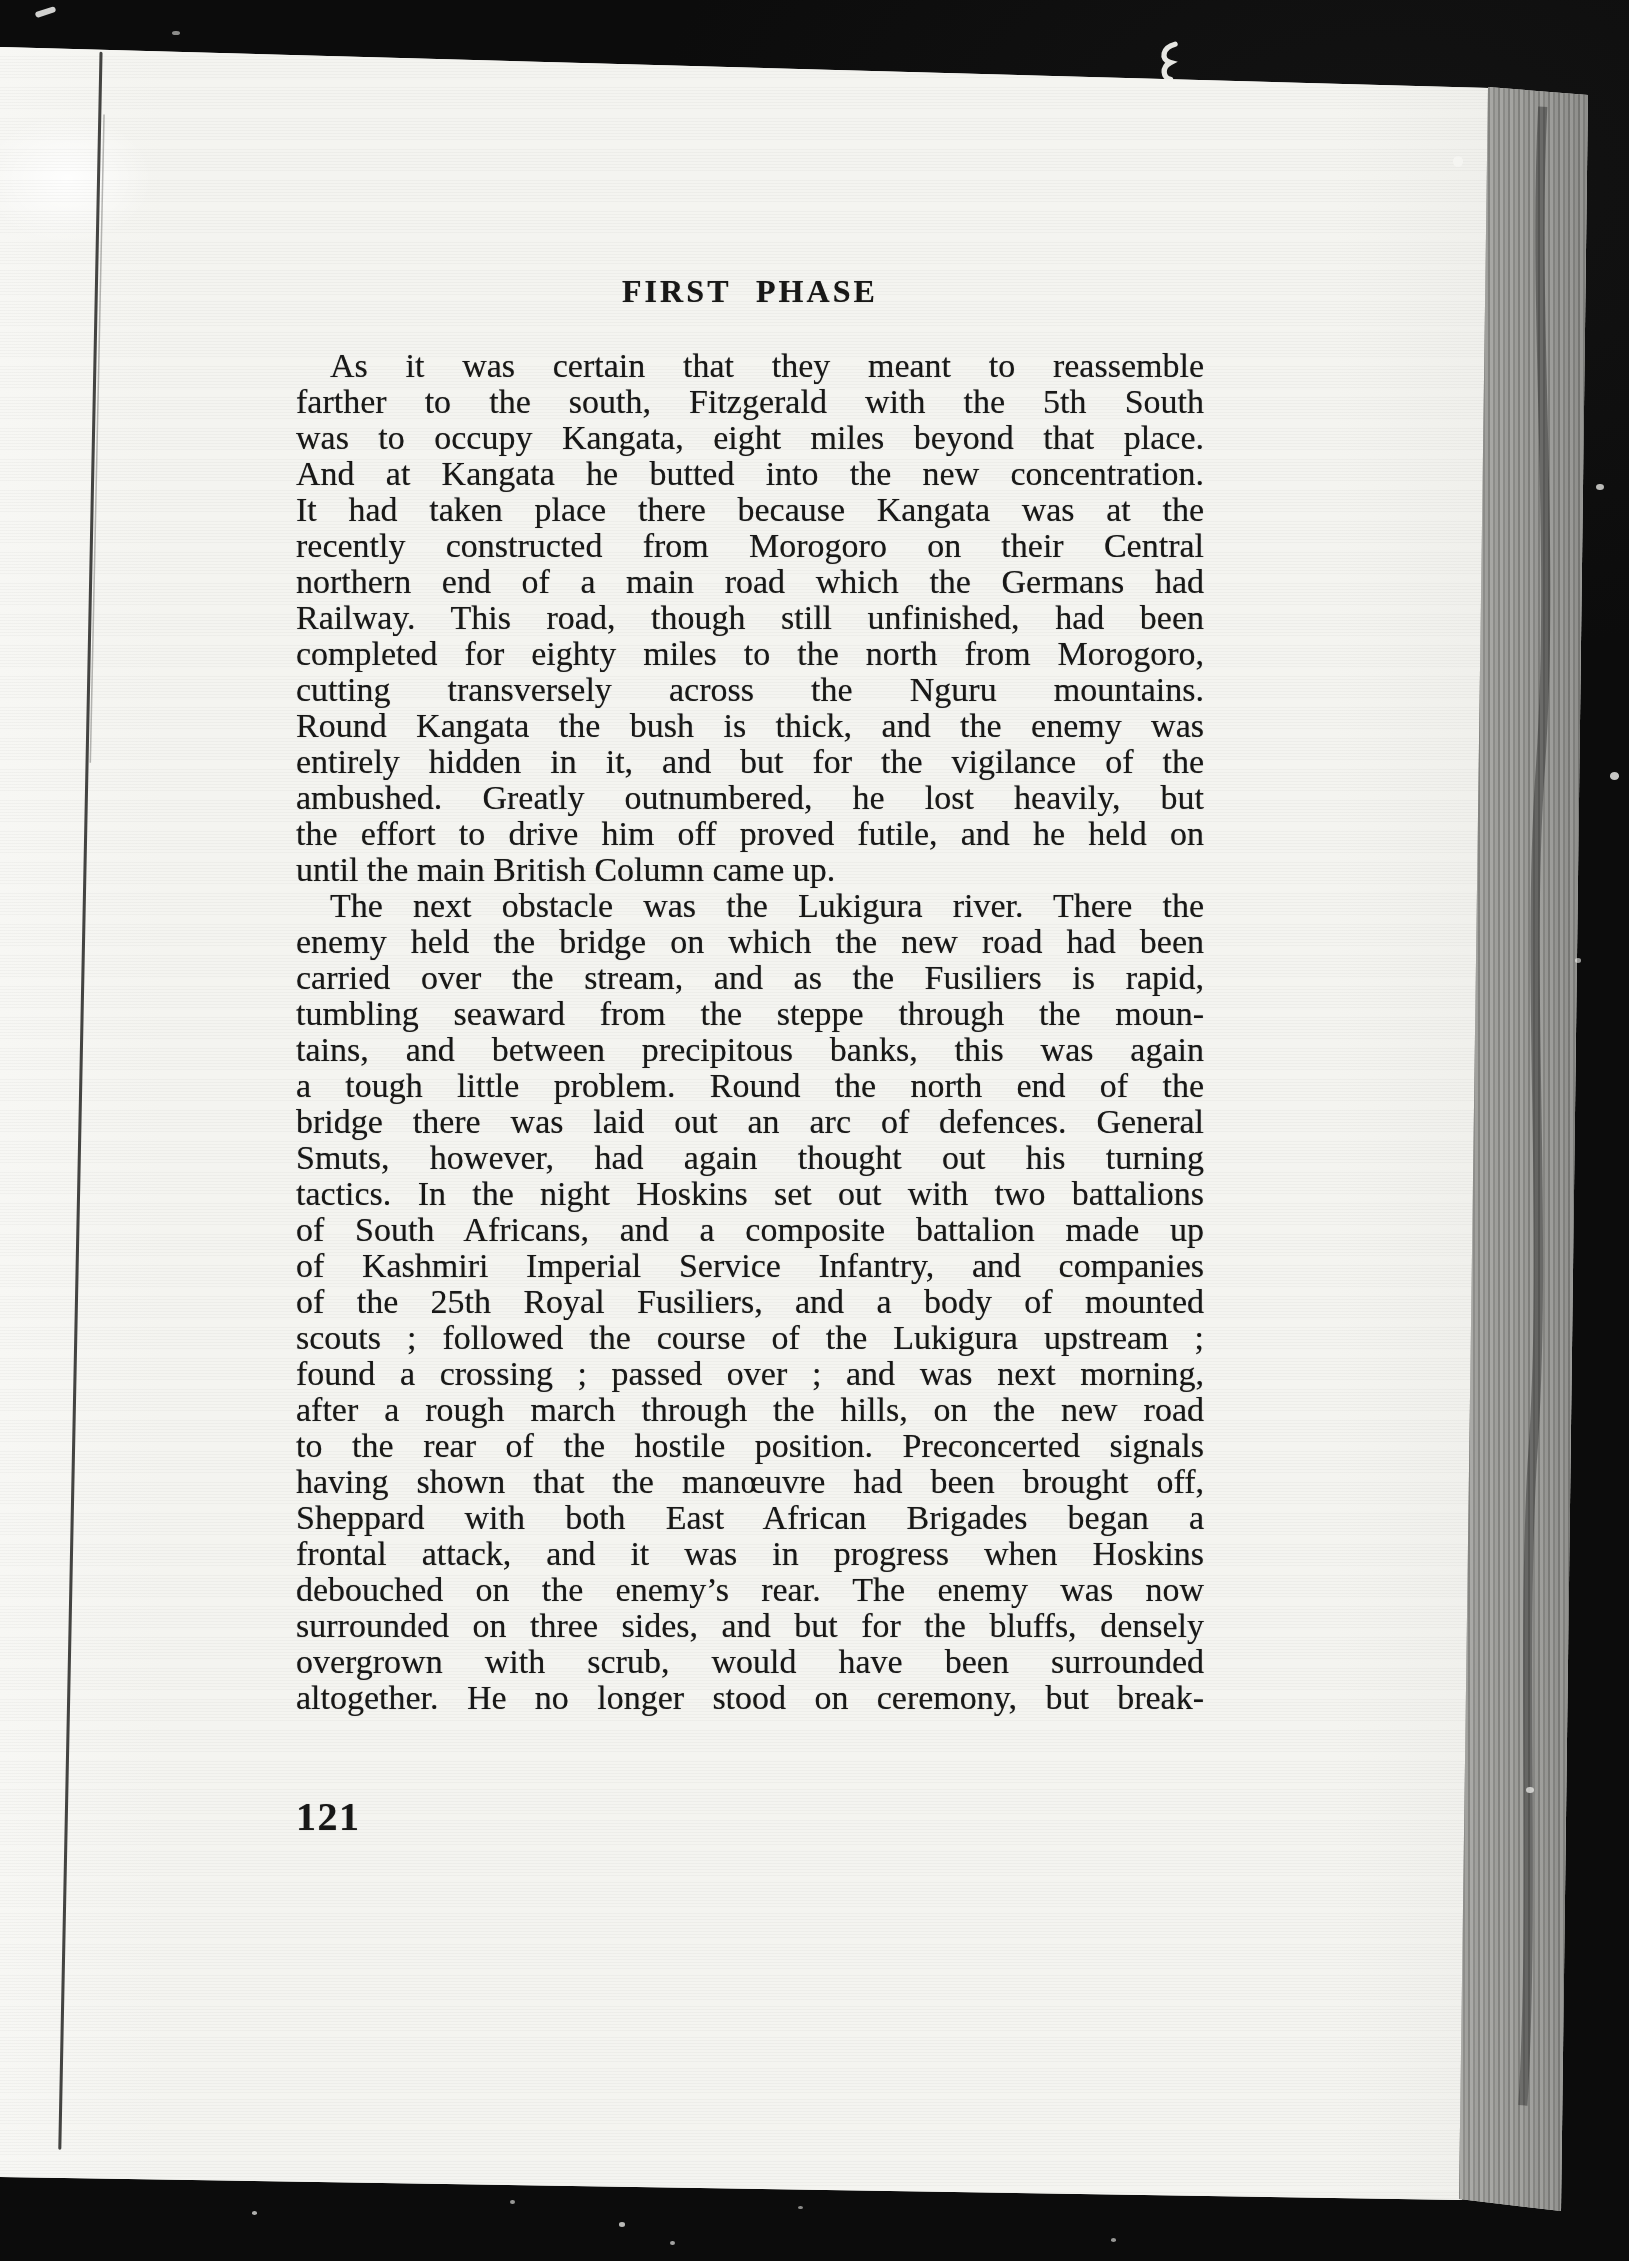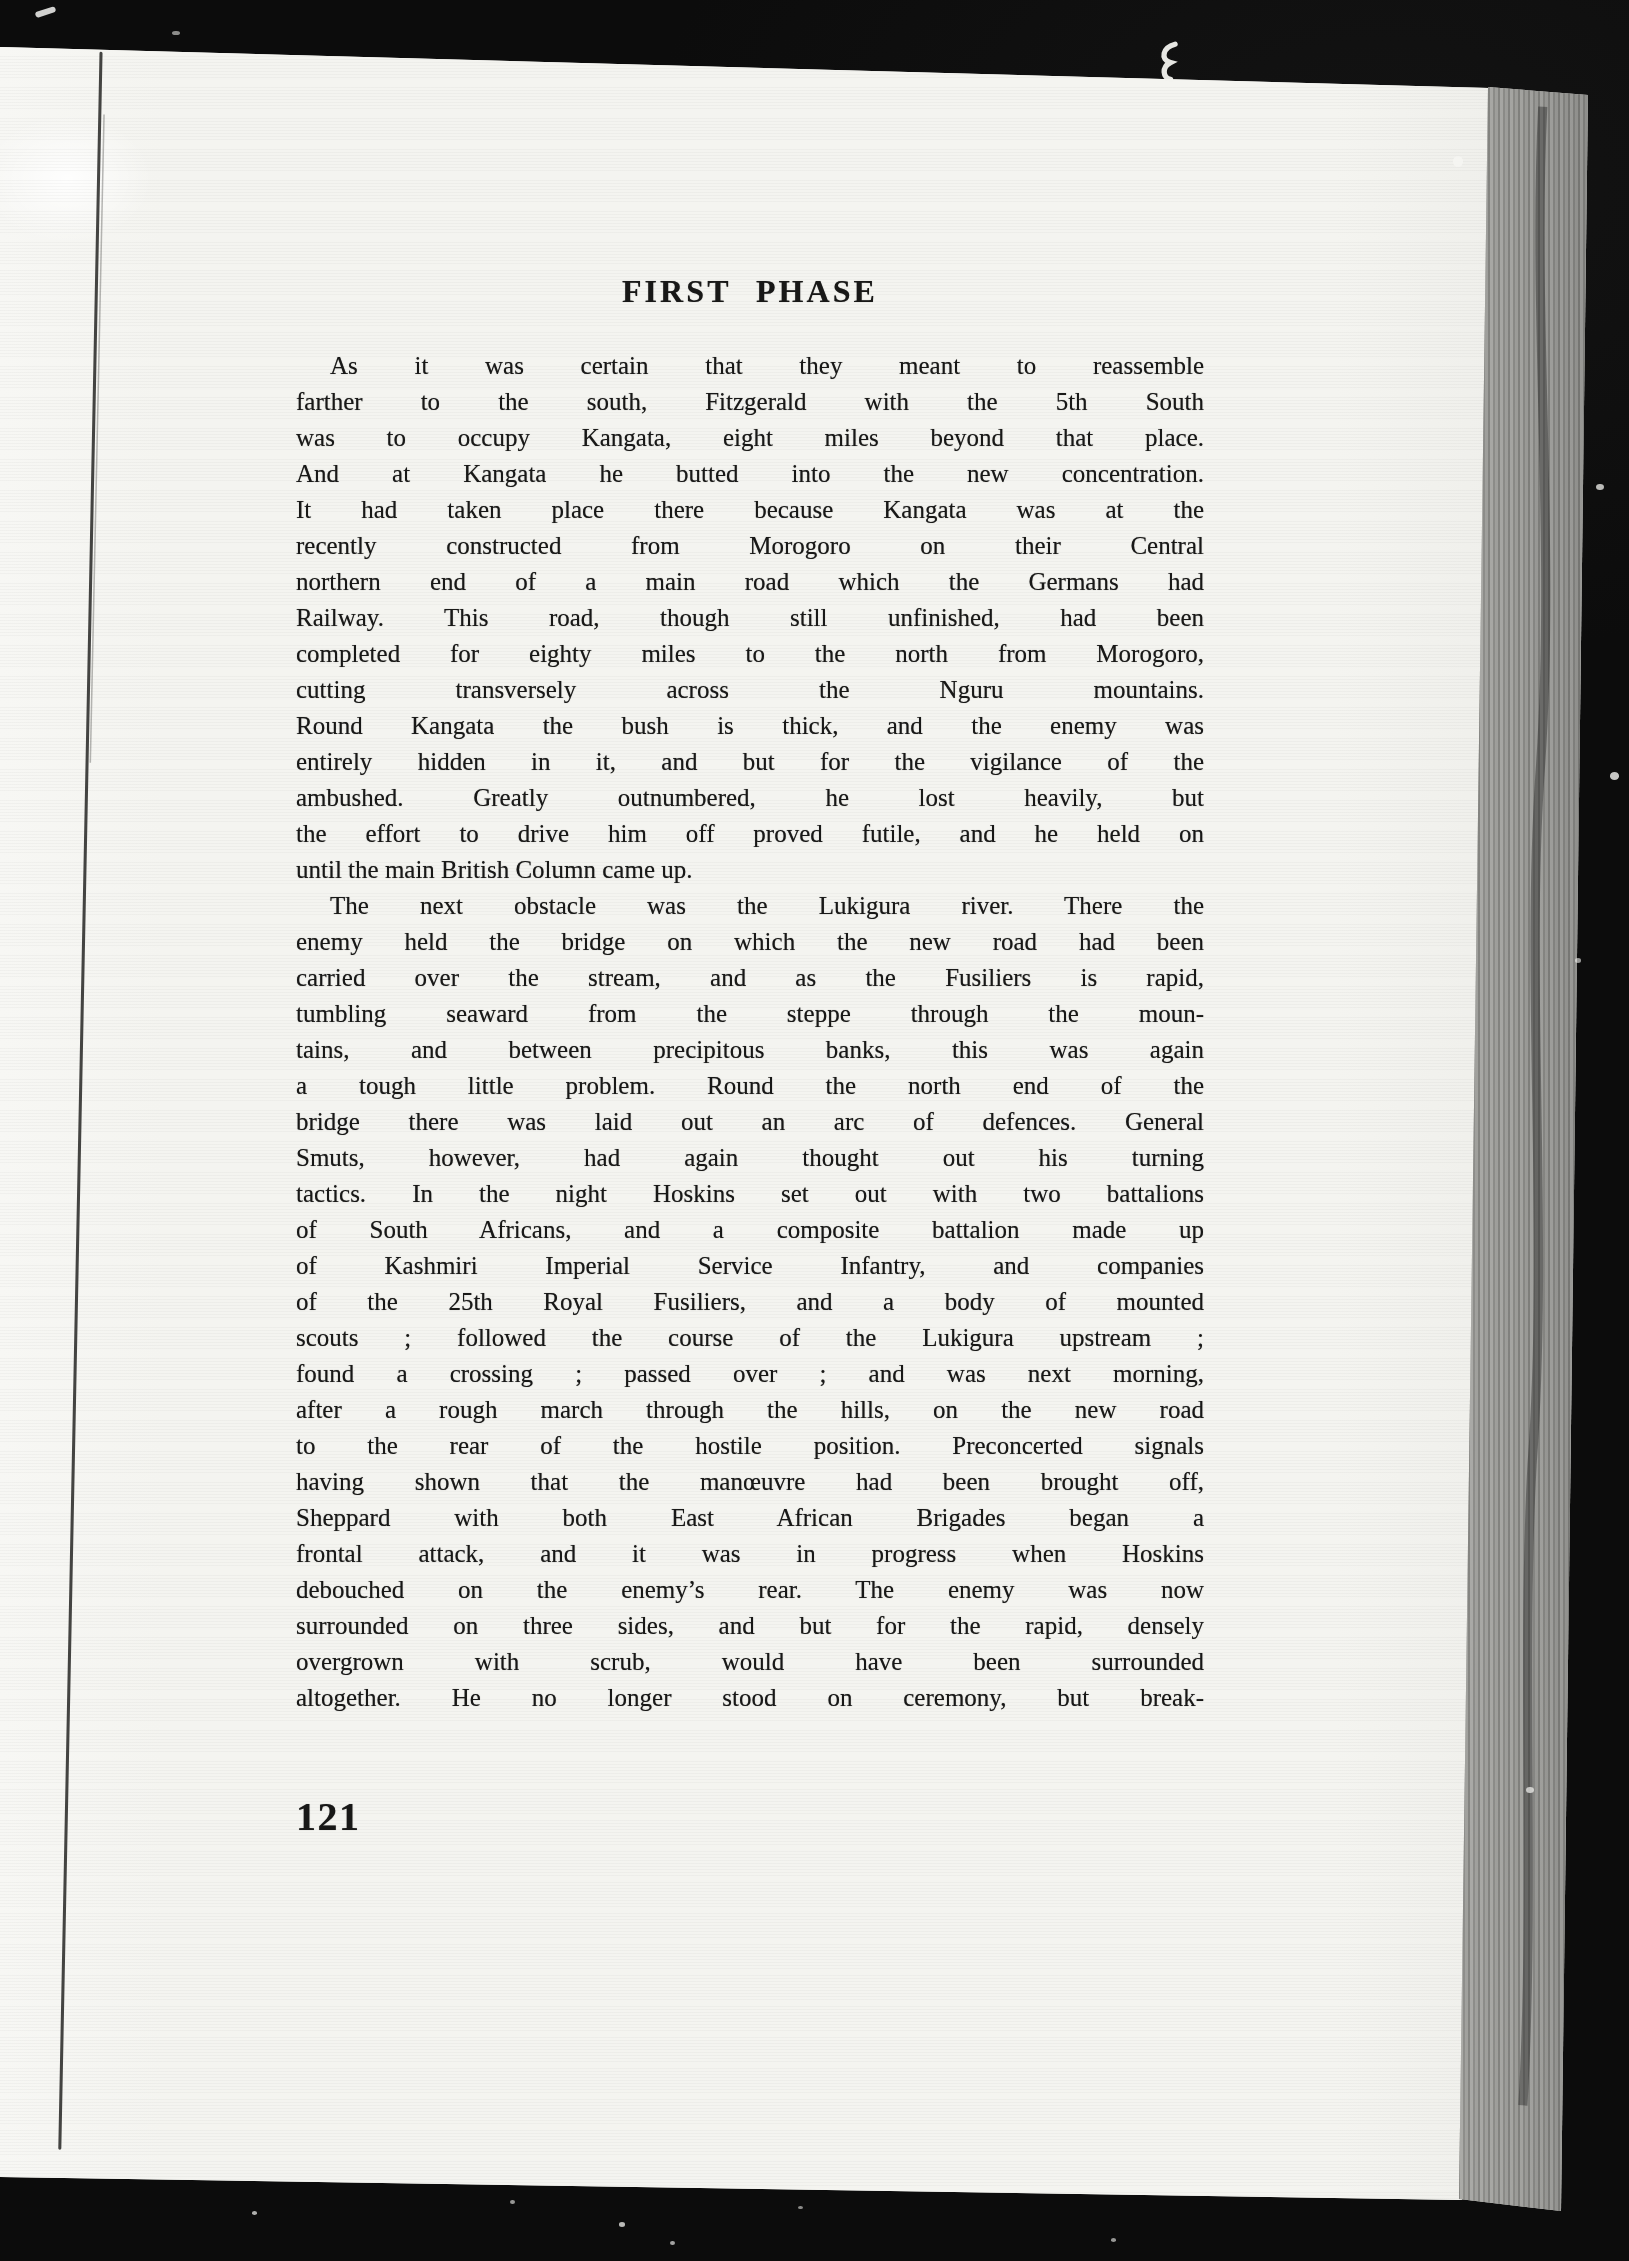--- a/index.html
+++ b/index.html
@@ -58,21 +58,21 @@
     color: #181817;
     text-shadow: 0 0 0.8px rgba(25,25,25,.55);
   }
   .heading {
     position: absolute; top: 273px; left: 0; width: 100%;
     font-size: 32px; font-weight: 700; letter-spacing: 3.1px; word-spacing: 13.7px;
     text-align: center; white-space: nowrap;
   }
   .paragraphs { position: absolute; top: 348px; left: 0; width: 100%; }
   .line {
-    font-size: 25px; line-height: 36px; height: 36px;
+    font-size: 34px; line-height: 36px; height: 36px;
     text-align: justify; text-align-last: justify; -moz-text-align-last: justify;
     white-space: normal; overflow: visible;
   }
   .line.indent { padding-left: 34px; }
   .line.flush { text-align-last: left; -moz-text-align-last: left; }
   .page-number {
     position: absolute; top: 1793px; left: 0; width: 100%;
     font-size: 40px; font-weight: 700; letter-spacing: 1.5px; text-align: left;
   }
 </style>
@@ -144,21 +144,21 @@
           <div class="line">of Kashmiri Imperial Service Infantry, and companies</div>
           <div class="line">of the 25th Royal Fusiliers, and a body of mounted</div>
           <div class="line">scouts ; followed the course of the Lukigura upstream ;</div>
           <div class="line">found a crossing ; passed over ; and was next morning,</div>
           <div class="line">after a rough march through the hills, on the new road</div>
           <div class="line">to the rear of the hostile position. Preconcerted signals</div>
           <div class="line">having shown that the manœuvre had been brought off,</div>
           <div class="line">Sheppard with both East African Brigades began a</div>
           <div class="line">frontal attack, and it was in progress when Hoskins</div>
           <div class="line">debouched on the enemy’s rear. The enemy was now</div>
-          <div class="line">surrounded on three sides, and but for the rapid, densely</div>
+          <div class="line">surrounded on three sides, and but for the bluffs, densely</div>
           <div class="line">overgrown with scrub, would have been surrounded</div>
           <div class="line">altogether. He no longer stood on ceremony, but break-</div>
         </div>
       </div>
     <div class="page-number">121</div>
   </div>
 
 </div>
 
 

